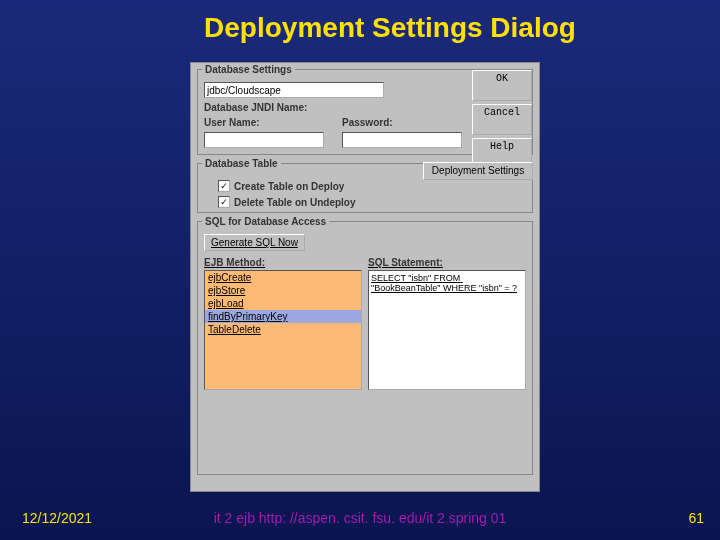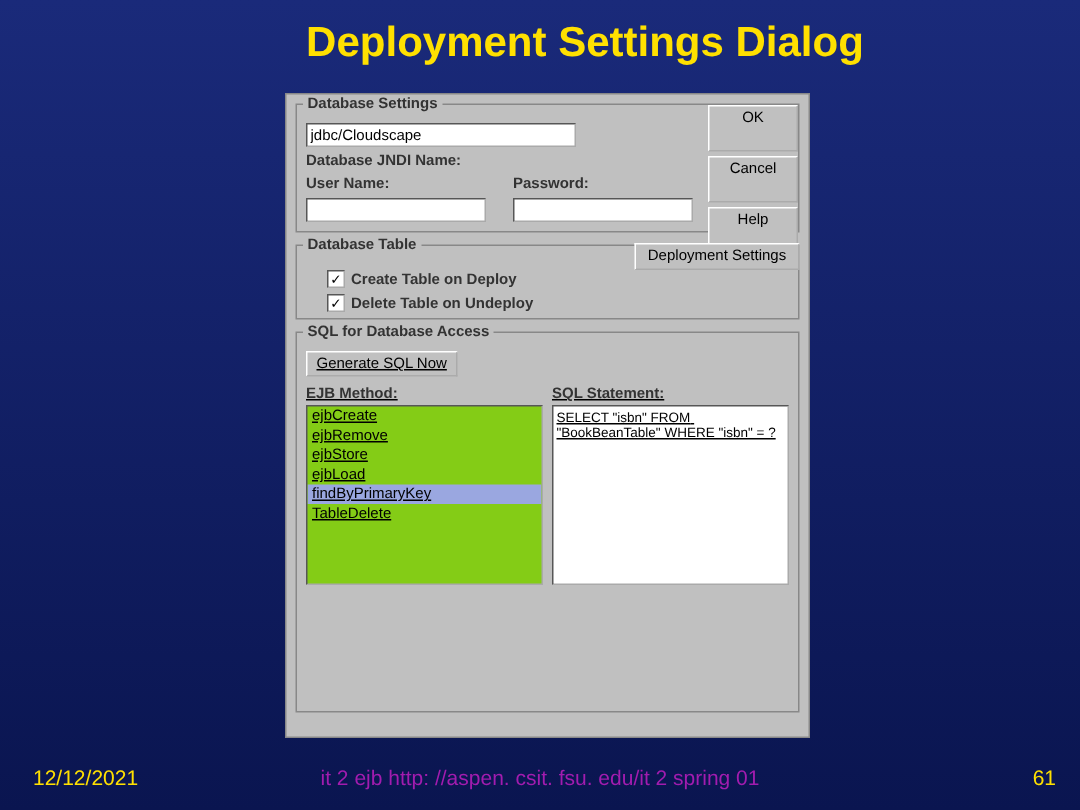--- a/index.html
+++ b/index.html
@@ -63,35 +63,35 @@
     text-align: center;
     cursor: pointer;
     color: #000;
   }
   .btn-col {
     position: absolute;
     right: 0; top: 0;
     width: 60px;
     display: flex; flex-direction: column; gap: 3px;
   }
-  .btn-col .btn { height: 31px; line-height: 14px; }
+  .btn-col .btn { height: 31px; line-height: 14px; font-family: Liberation Mono, monospace; }
   .db-settings-left {
     margin-right: 64px;
   }
   .checkbox-row { display: flex; align-items: center; gap: 4px; margin: 4px 0 4px 14px; }
   .checkbox {
     width: 12px; height: 12px;
     border: 1px inset #aaa;
     background: #fff;
     display: inline-flex; align-items: center; justify-content: center;
     font-size: 9px; line-height: 9px;
   }
   .listbox {
     border: 1px inset #aaa;
-    background: #84cc16;
+    background: #fdba74;
     height: 120px;
     overflow: hidden;
     font-size: 10px;
   }
   .listbox .item { padding: 1px 3px; }
   .listbox .item.sel { background: #9aa7e0; }
   .textarea {
     border: 1px inset #aaa;
     background: #fff;
     height: 120px;
@@ -176,21 +176,20 @@
     <div class="fieldset" style="height:254px;text-decoration:underline;">
       <div class="fieldset-label">SQL for Database Access</div>
       <div class="row">
         <div class="btn" style="padding:2px 6px;">Generate SQL Now</div>
       </div>
       <div class="sql-cols" style="margin-top:6px;">
         <div class="sql-col">
           <span class="label" style="margin-bottom:2px;">EJB Method:</span>
           <div class="listbox" id="ejb-list">
               <div class="item">ejbCreate</div>
-              <div class="item">ejbRemove</div>
               <div class="item">ejbStore</div>
               <div class="item">ejbLoad</div>
               <div class="item sel">findByPrimaryKey</div>
               <div class="item">TableDelete</div>
             </div>
         </div>
         <div class="sql-col">
           <span class="label" style="margin-bottom:2px;">SQL Statement:</span>
           <div class="textarea">SELECT "isbn" FROM "BookBeanTable" WHERE "isbn" = ?</div>
         </div>

